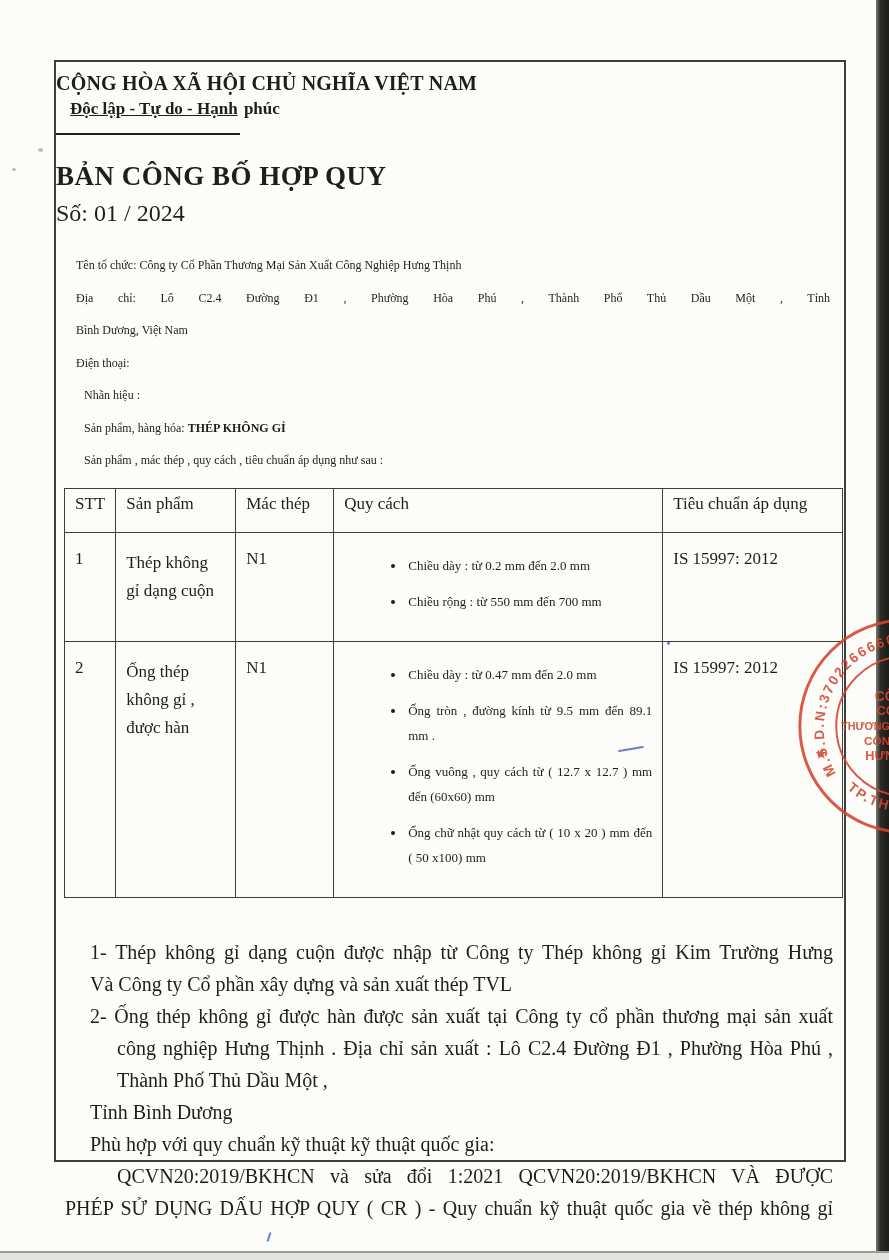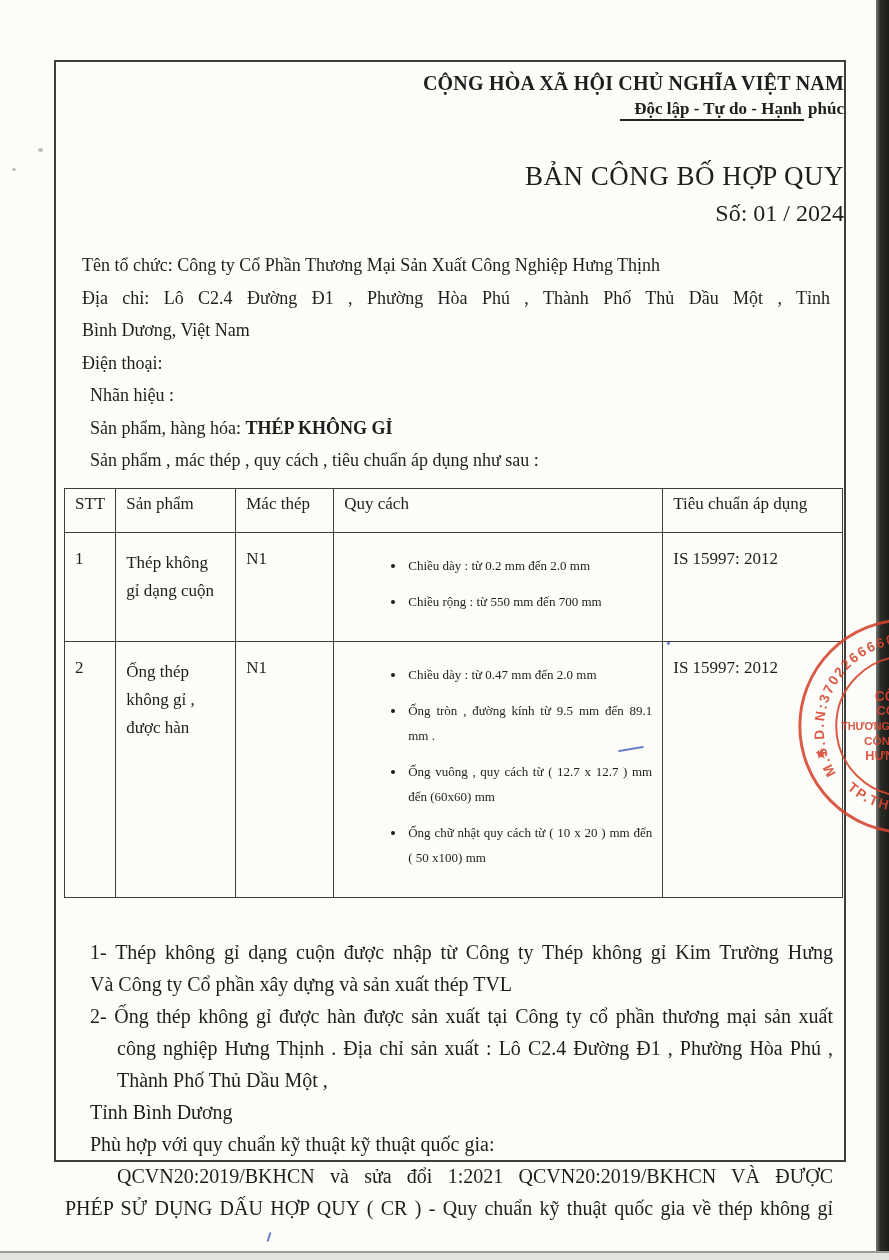--- a/index.html
+++ b/index.html
@@ -28,28 +28,28 @@
 
   
   .doc-frame{
     position:absolute;left:54px;top:60px;
     width:792px;height:1102px;
     border:2px solid #3e3e3c;
     box-sizing:border-box;
   }
   .doc-inner{position:relative;width:100%;height:100%;}
 
-  .center{text-align:right;}
+  .center{text-align:left;}
   .nat-title{margin-top:10px;font-size:20px;font-weight:bold;letter-spacing:.2px;}
   .motto{margin-top:4px;font-size:17px;font-weight:bold;}
-  .motto .u{border-bottom:2px solid #222;padding:0 2px 1px 14px;}
-  .doc-title{margin-top:42px;font-size:27px;font-weight:normal;letter-spacing:.5px;padding-left:48px;}
+  .motto .u{border-bottom:2px solid #222;padding:0 2px 15px 14px;text-decoration:underline;}
+  .doc-title{margin-top:42px;font-size:27px;font-weight:bold;letter-spacing:.5px;}
   .doc-number{margin-top:8px;font-size:24px;}
 
-  .info{margin:22px 14px 0 26px;font-size:18px;line-height:32.5px;}
+  .info{margin:22px 14px 0 20px;font-size:12px;line-height:32.5px;}
   .info .j{text-align:justify;text-align-last:justify;}
   .info .indent{padding-left:8px;}
   .bold{font-weight:bold;}
 
   table.spec{
     border-collapse:collapse;
     margin:11px 0 0 8px;
     table-layout:fixed;
     font-size:17px;
   }

